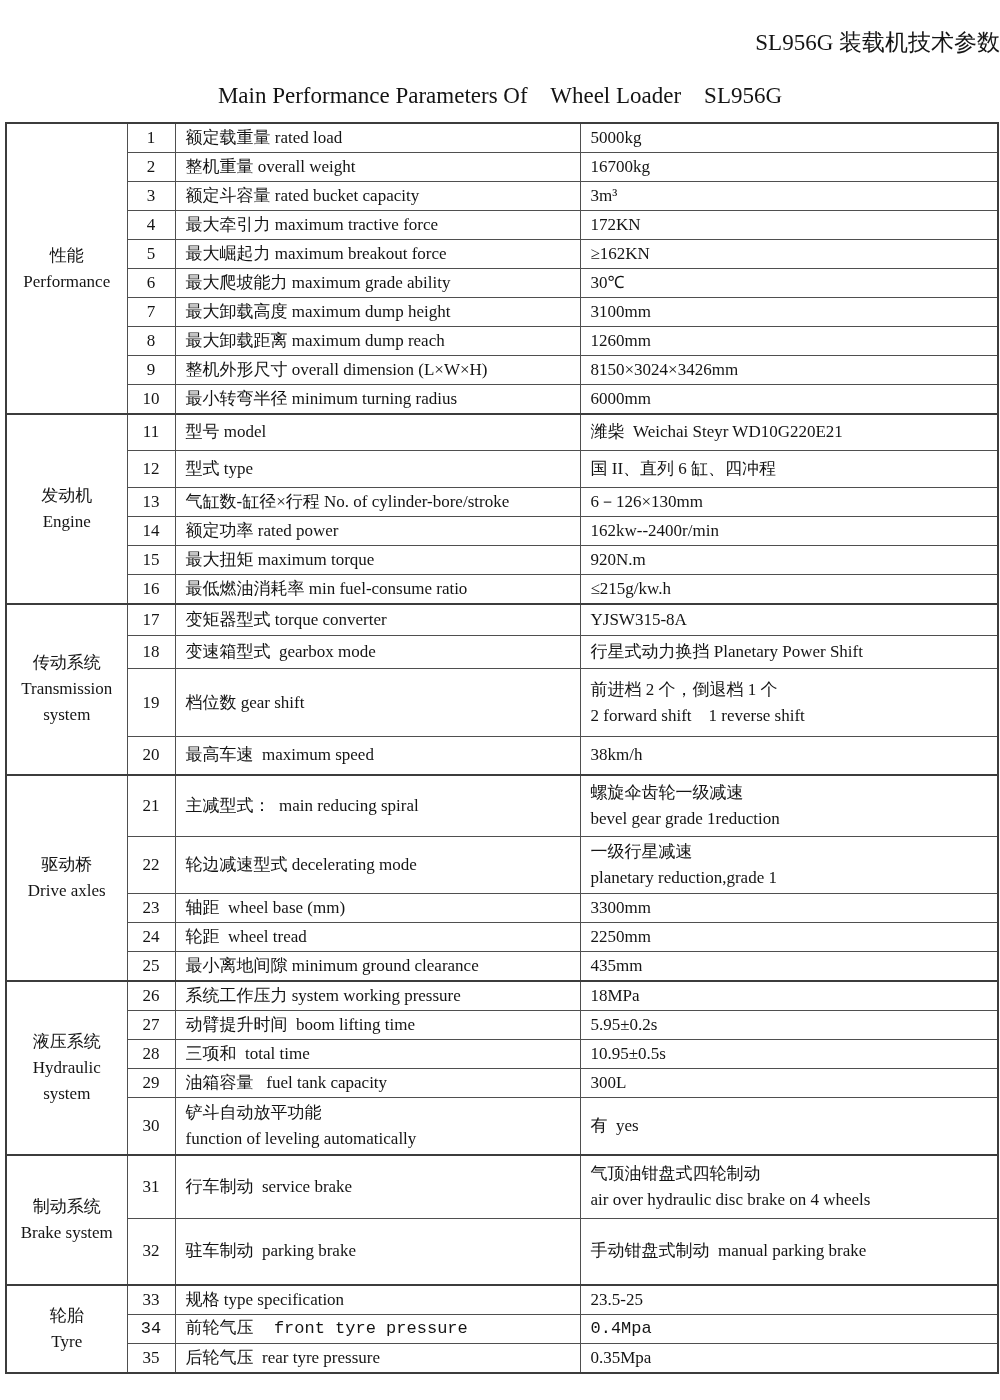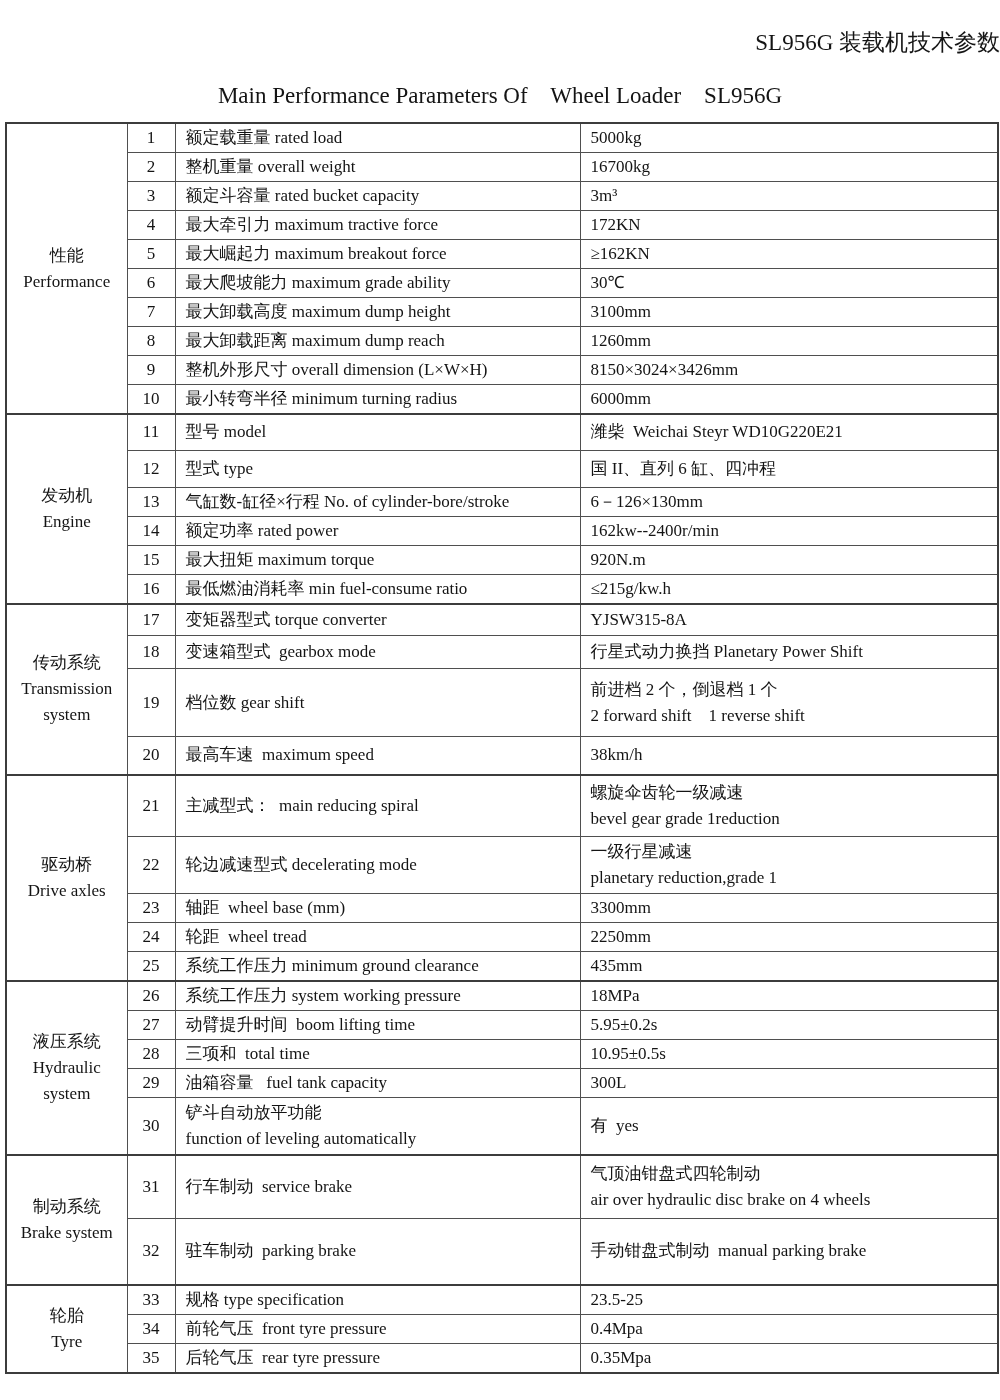--- a/index.html
+++ b/index.html
@@ -174,21 +174,21 @@
         <td>轴距  wheel base (mm)</td>
         <td>3300mm</td>
       </tr>
       <tr style="height: 28px;">
         <td class="num">24</td>
         <td>轮距  wheel tread</td>
         <td>2250mm</td>
       </tr>
       <tr style="height: 28px;">
         <td class="num">25</td>
-        <td>系统工作压力 minimum ground clearance</td>
+        <td>最小离地间隙 minimum ground clearance</td>
         <td>435mm</td>
       </tr>
       <tr class="group-start" style="height: 28px;">
         <td rowspan="5" class="cat"><div>液压系统</div><div>Hydraulic system</div></td>
         <td class="num">26</td>
         <td>系统工作压力 system working pressure</td>
         <td>18MPa</td>
       </tr>
       <tr style="height: 28px;">
         <td class="num">27</td>
@@ -220,21 +220,21 @@
         <td class="num">32</td>
         <td>驻车制动  parking brake</td>
         <td>手动钳盘式制动  manual parking brake</td>
       </tr>
       <tr class="group-start" style="height: 28px;">
         <td rowspan="3" class="cat"><div>轮胎</div><div>Tyre</div></td>
         <td class="num">33</td>
         <td>规格 type specification</td>
         <td>23.5-25</td>
       </tr>
-      <tr style="height: 28px;">
+      <tr style="height: 28px; font-family: Liberation Mono, monospace;">
         <td class="num">34</td>
         <td>前轮气压  front tyre pressure</td>
         <td>0.4Mpa</td>
       </tr>
       <tr style="height: 28px; padding-left: 15px;">
         <td class="num">35</td>
         <td>后轮气压  rear tyre pressure</td>
         <td>0.35Mpa</td>
       </tr>
     </tbody>

